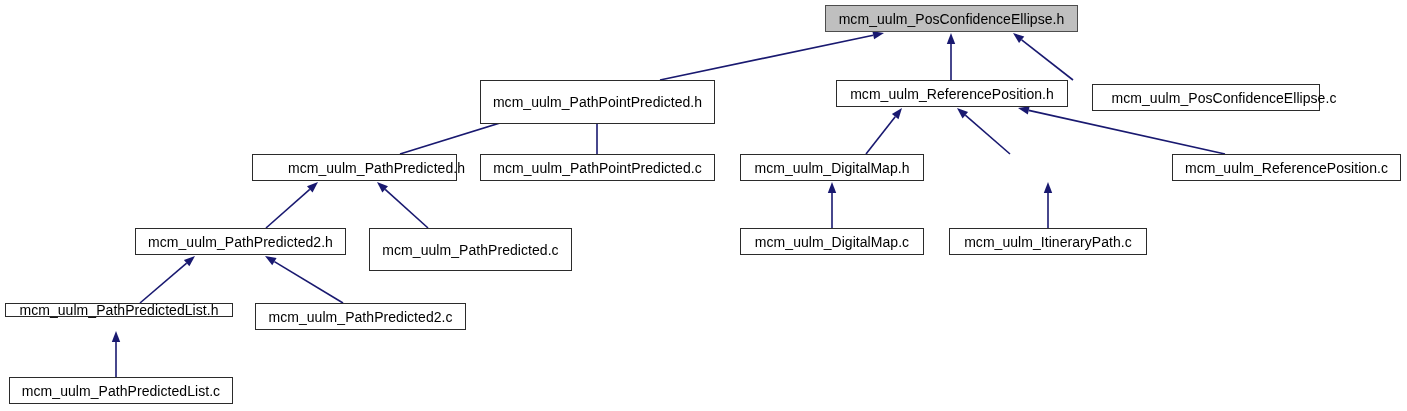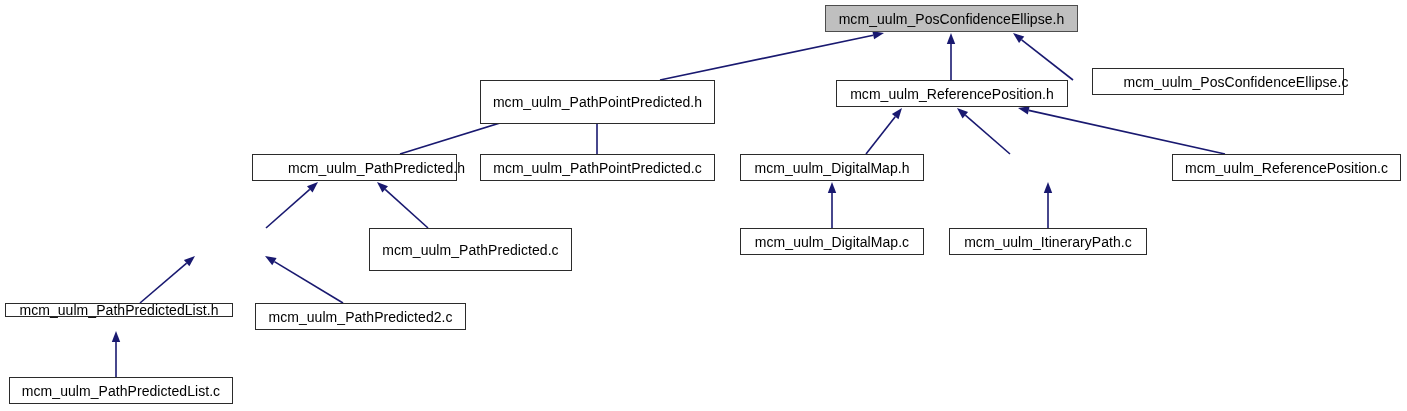--- a/index.html
+++ b/index.html
@@ -106,24 +106,25 @@
         <polygon points="265,256 276.5894081299731,258.07981229848104 272.2540866123368,265.27460120009033" fill="#191970"></polygon>
       </g>
       <g>
         <line x1="116" y1="377" x2="116" y2="342" stroke="#191970" stroke-width="1.6"></line>
         <polygon points="116,331 120.2,342 111.8,342" fill="#191970"></polygon>
       </g>
     </svg>
 <div class="node root" style="left: 825px; top: 5px; width: 253px; height: 27px;">mcm_uulm_PosConfidenceEllipse.h</div>
     <div class="node" style="left: 480px; top: 80px; width: 235px; height: 44px;">mcm_uulm_PathPointPredicted.h</div>
     <div class="node" style="left: 836px; top: 80px; width: 232px; height: 27px;">mcm_uulm_ReferencePosition.h</div>
-    <div class="node" style="left: 1092px; top: 68px; width: 252px; height: 27px; padding-left: 36px;">mcm_uulm_PosConfidenceEllipse.c</div>
+    <div class="node" style="left: 1092px; top: 84px; width: 228px; height: 27px; padding-left: 36px;">mcm_uulm_PosConfidenceEllipse.c</div>
     <div class="node" style="left: 252px; top: 154px; width: 205px; height: 27px; padding-left: 44px;">mcm_uulm_PathPredicted.h</div>
     <div class="node" style="left: 480px; top: 154px; width: 235px; height: 27px;">mcm_uulm_PathPointPredicted.c</div>
     <div class="node" style="left: 740px; top: 154px; width: 184px; height: 27px;">mcm_uulm_DigitalMap.h</div>
     <div class="node" style="left: 1172px; top: 154px; width: 229px; height: 27px;">mcm_uulm_ReferencePosition.c</div>
+    <div class="node" style="left: 135px; top: 228px; width: 211px; height: 27px;">mcm_uulm_PathPredicted2.h</div>
     <div class="node" style="left: 369px; top: 228px; width: 203px; height: 43px;">mcm_uulm_PathPredicted.c</div>
     <div class="node" style="left: 740px; top: 228px; width: 184px; height: 27px;">mcm_uulm_DigitalMap.c</div>
     <div class="node" style="left: 949px; top: 228px; width: 198px; height: 27px;">mcm_uulm_ItineraryPath.c</div>
     <div class="node" style="left: 5px; top: 303px; width: 228px; height: 14px;">mcm_uulm_PathPredictedList.h</div>
     <div class="node" style="left: 255px; top: 303px; width: 211px; height: 27px;">mcm_uulm_PathPredicted2.c</div>
     <div class="node" style="left: 9px; top: 377px; width: 224px; height: 27px;">mcm_uulm_PathPredictedList.c</div>
   </div>
 
 </body></html>

